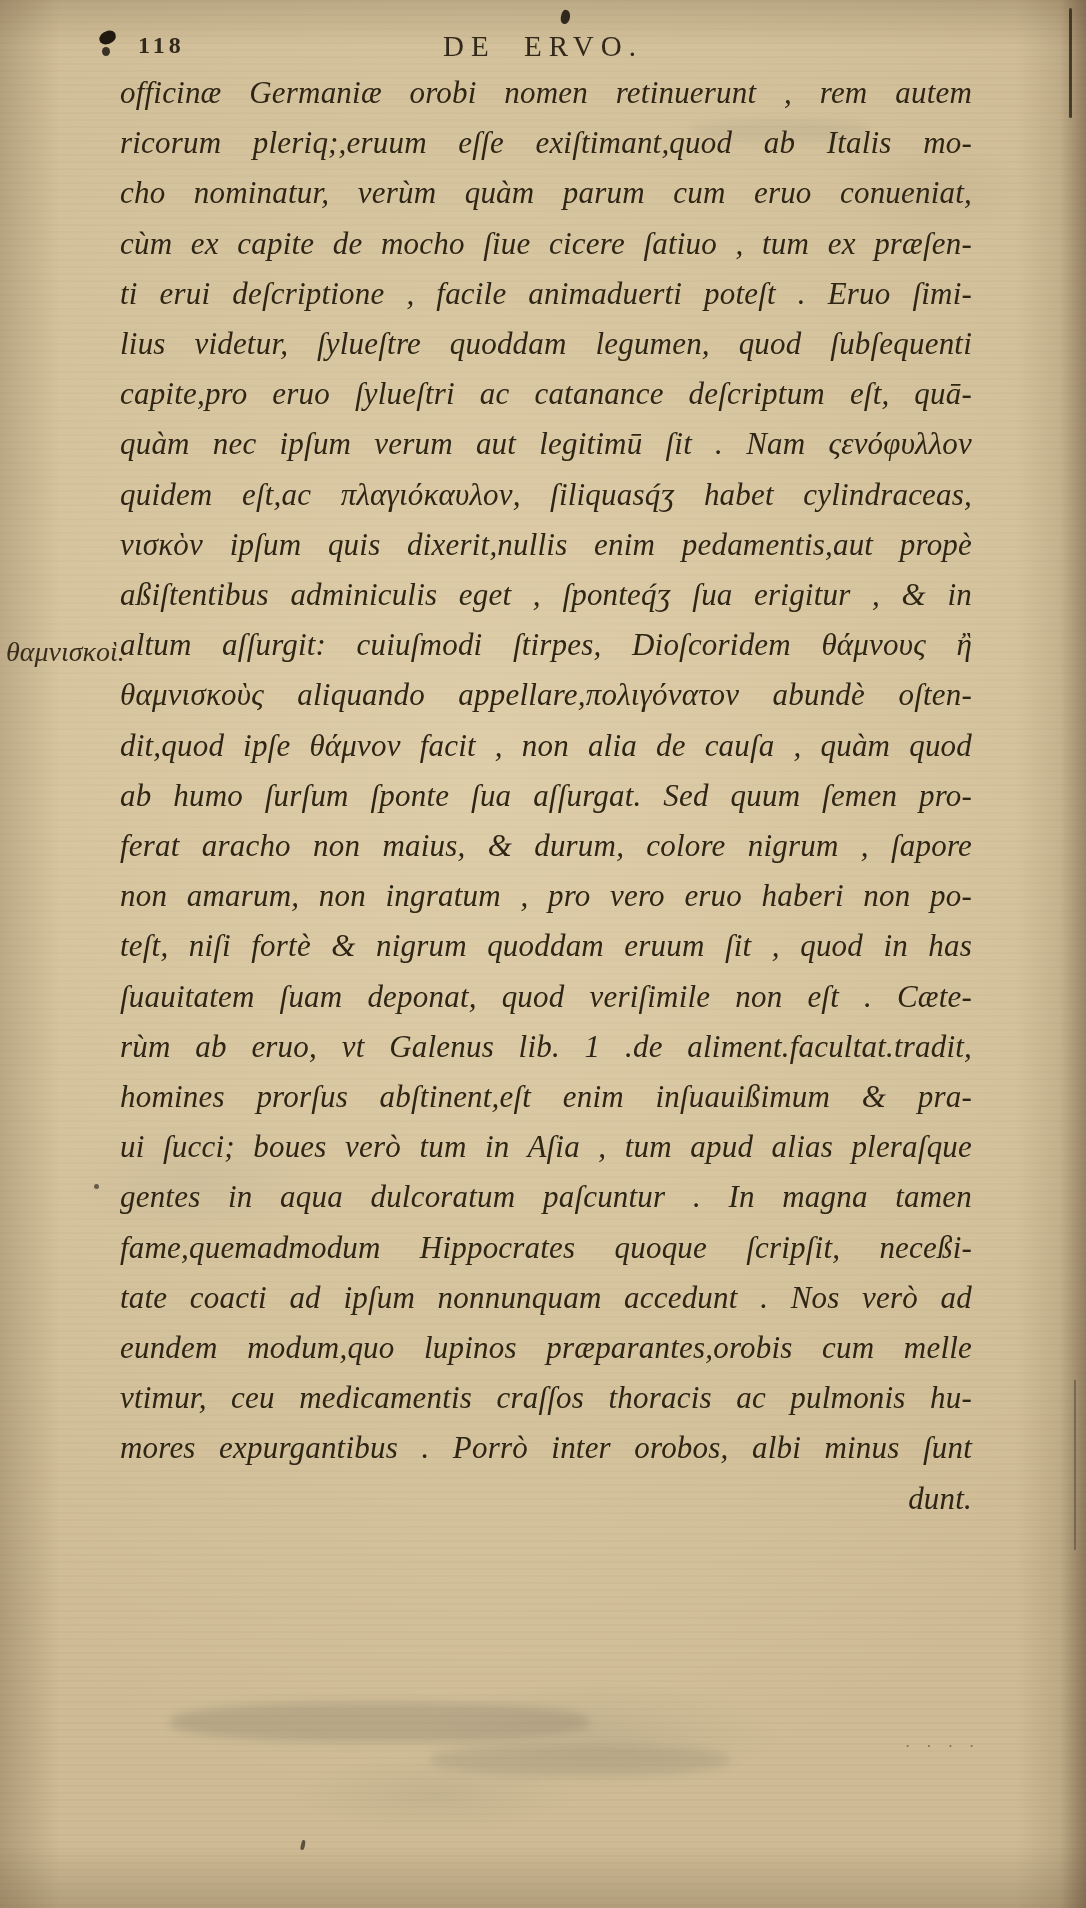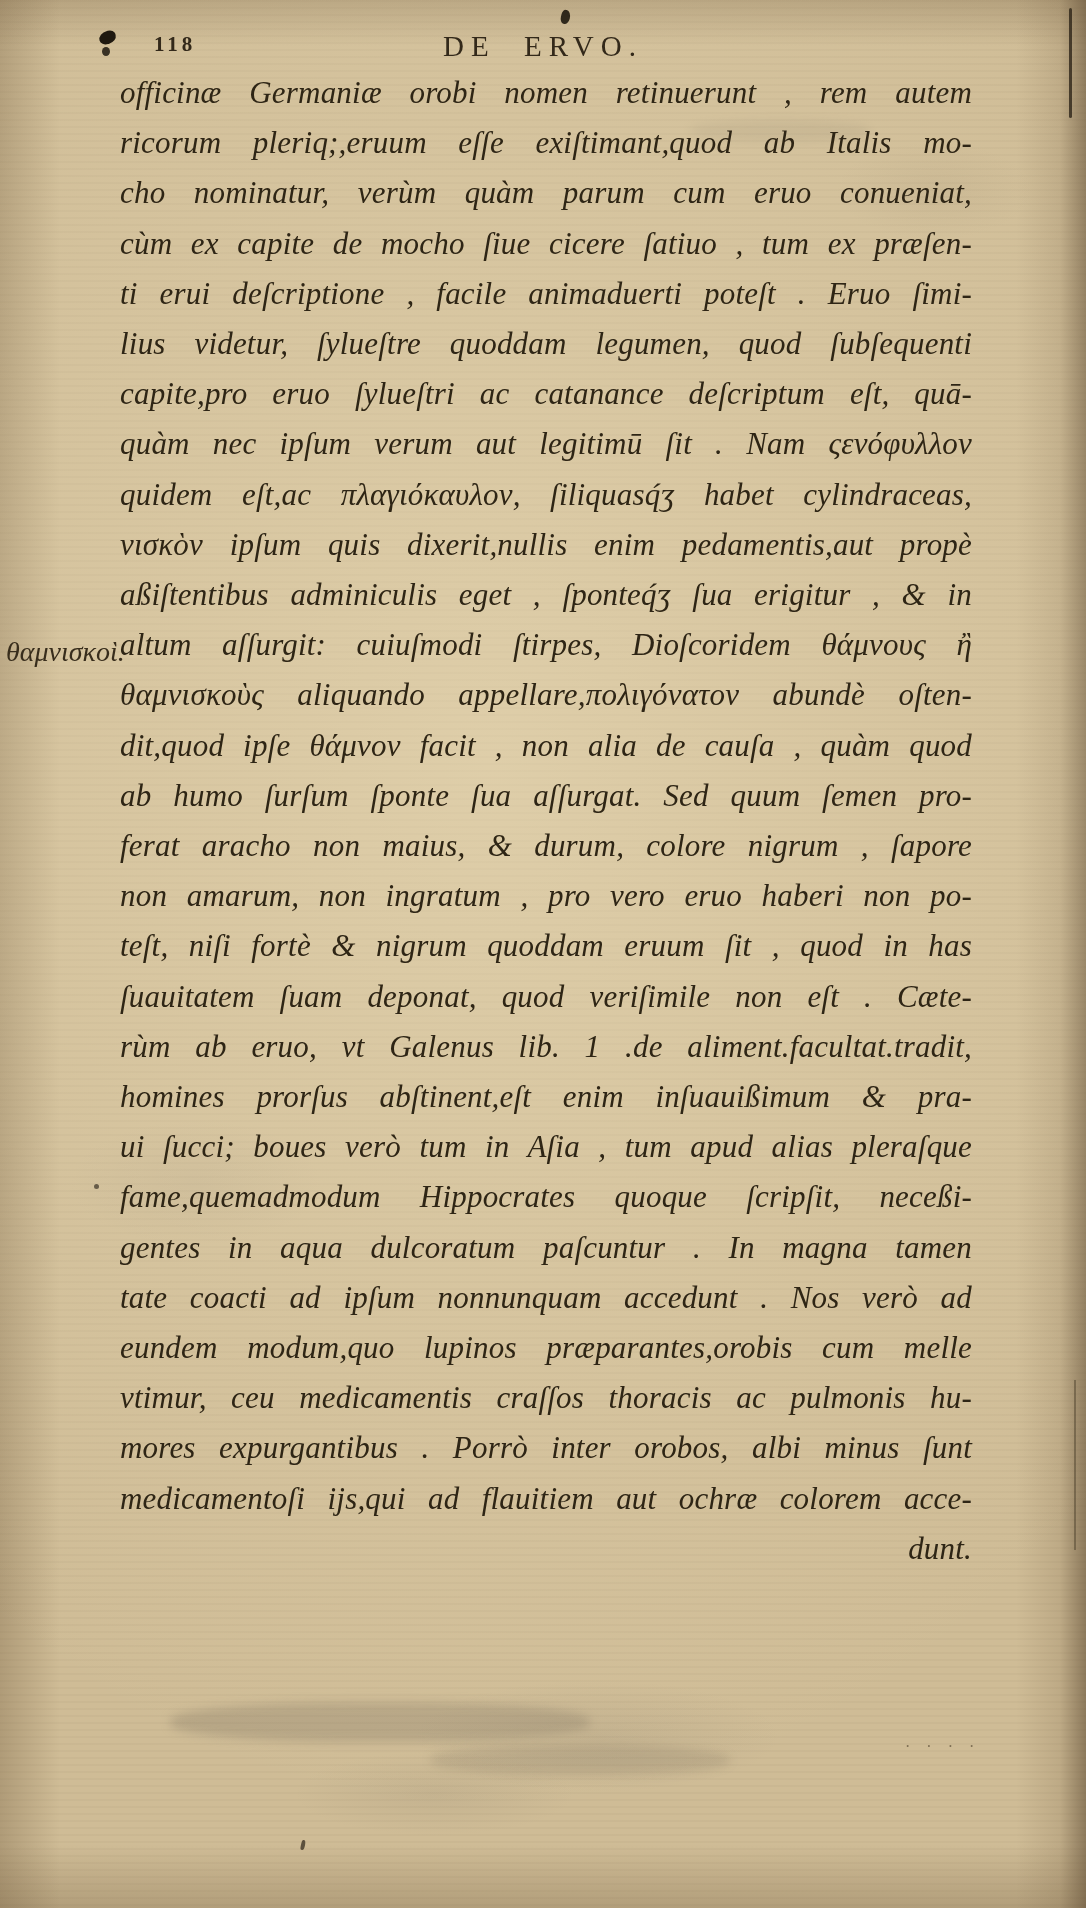--- a/index.html
+++ b/index.html
@@ -26,22 +26,22 @@
   .scan::after{ 
     content:"";position:absolute;inset:0;pointer-events:none;z-index:2;
     background:
       radial-gradient(180px 90px at 18% 62%, rgba(148,136,118,0.14), rgba(0,0,0,0) 70%),
       radial-gradient(260px 80px at 55% 91%, rgba(140,128,108,0.20), rgba(0,0,0,0) 70%),
       radial-gradient(200px 60px at 40% 94%, rgba(140,128,108,0.16), rgba(0,0,0,0) 70%),
       radial-gradient(140px 70px at 86% 10%, rgba(150,132,104,0.15), rgba(0,0,0,0) 70%);
   }
   .header-row{position:absolute;top:30px;left:0;width:100%;height:40px;z-index:4;}
   .page-number{
-    position:absolute;left:154px;top:2px;
-    font-size:21px;letter-spacing:4px;font-weight:bold;color:#33291a;
+    position:absolute;left:138px;top:2px;
+    font-size:24px;letter-spacing:4px;font-weight:bold;color:#33291a;
   }
   .running-title{
     position:absolute;left:0;top:0;width:100%;
     text-align:center;font-size:29px;font-weight:normal;
     letter-spacing:7px;word-spacing:14px;color:#33291a;
   }
   .text-block{
     position:absolute;left:120px;top:68px;width:852px;z-index:4;
   }
   .line{
@@ -104,27 +104,26 @@
       <div class="line">θαμνισκοὺς aliquando appellare,πολιγόνατον abundè oſten-</div>
       <div class="line">dit,quod ipſe θάμνον facit , non alia de cauſa , quàm quod</div>
       <div class="line">ab humo ſurſum ſponte ſua aſſurgat. Sed quum ſemen pro-</div>
       <div class="line">ferat aracho non maius, &amp; durum, colore nigrum , ſapore</div>
       <div class="line">non amarum, non ingratum , pro vero eruo haberi non po-</div>
       <div class="line">teſt, niſi fortè &amp; nigrum quoddam eruum ſit , quod in has</div>
       <div class="line">ſuauitatem ſuam deponat, quod veriſimile non eſt . Cæte-</div>
       <div class="line">rùm ab eruo, vt Galenus lib. 1 .de aliment.facultat.tradit,</div>
       <div class="line">homines prorſus abſtinent,eſt enim inſuauißimum &amp; pra-</div>
       <div class="line">ui ſucci; boues verò tum in Aſia , tum apud alias pleraſque</div>
+      <div class="line">gentes in aqua dulcoratum paſcuntur . In magna tamen</div>
       <div class="line">fame,quemadmodum Hippocrates quoque ſcripſit, neceßi-</div>
-      <div class="line">gentes in aqua dulcoratum paſcuntur . In magna tamen</div>
       <div class="line">tate coacti ad ipſum nonnunquam accedunt . Nos verò ad</div>
       <div class="line">eundem modum,quo lupinos præparantes,orobis cum melle</div>
       <div class="line">vtimur, ceu medicamentis craſſos thoracis ac pulmonis hu-</div>
       <div class="line">mores expurgantibus . Porrò inter orobos, albi minus ſunt</div>
-      <div class="line">medicamentoſi ijs,qui ad flauitiem aut ochræ colorem acce-</div>
       <div class="line">dunt.</div>
     </div>
 
   <div class="blot blot-topleft"></div>
   <div class="blot blot-topleft2"></div>
   <div class="blot tick-topcenter"></div>
   <div class="blot edge-line-top"></div>
   <div class="blot edge-line-mid"></div>
   <div class="blot dot-left"></div>
   <div class="blot comma-bottom"></div>

